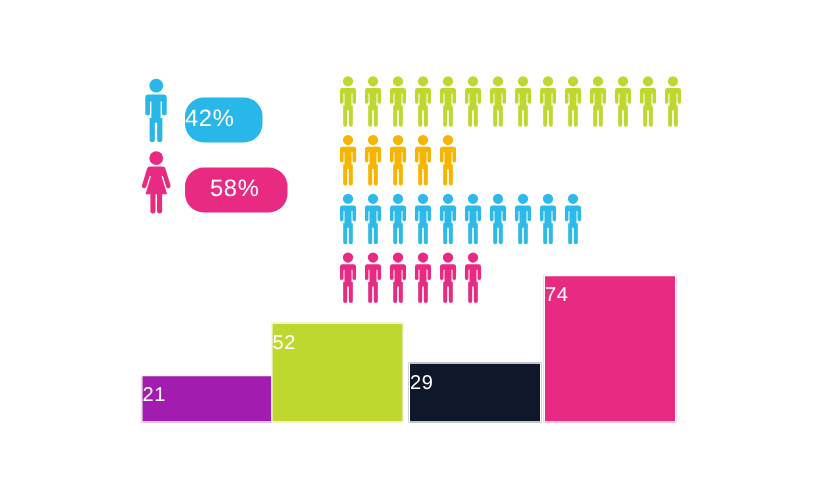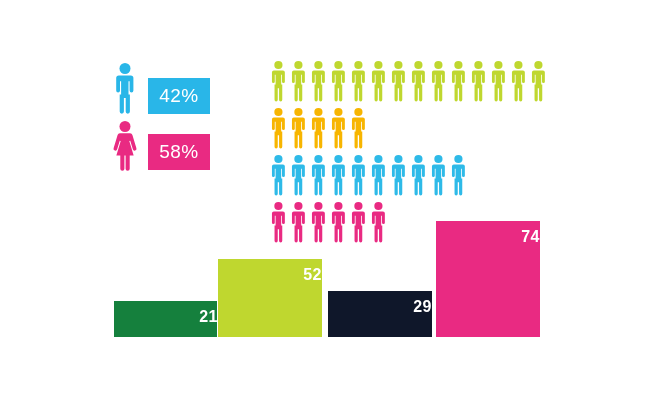--- a/index.html
+++ b/index.html
@@ -35,27 +35,27 @@
     top: 0;
     width: 30px;
     height: 52px;
   }
   .legend-box {
     position: absolute;
     left: 38px;
     width: 62px;
     height: 36px;
     line-height: 36px;
-    text-align: center;
     color: #ffffff;
     font-size: 19px;
     letter-spacing: 0.5px;
+    border-radius: 15px;
   }
   .legend-row.male .legend-box   { top: 16px; background: #29b6e8; }
-  .legend-row.female .legend-box { top: 14px; background: #e92a82; }
+  .legend-row.female .legend-box { top: 14px; background: #e92a82; padding-left: 20px; }
 
   
   .pictogram {
     position: absolute;
     left: 270px;
     top: 60px;
   }
   .picto-row {
     position: relative;
     height: 47px;
@@ -79,26 +79,25 @@
   }
   .bar {
     position: absolute;
     bottom: 0;
     width: 106px;
     box-sizing: border-box;
     border: 1px solid #ffffff;
   }
   .bar-label {
     display: block;
-    text-align: right;
+    text-align: left;
     color: #ffffff;
     font-size: 16px;
     padding-top: 7px;
     letter-spacing: 0.5px;
-    font-weight: bold;
   }
 </style>
 </head>
 <body>
 
 <div id="canvas">
 
   <div class="legend">
 
     <div class="legend-row male">
@@ -229,21 +228,21 @@
           </svg></span><span class="picto-figure"><svg viewBox="0 0 20 42" width="20" height="42" aria-hidden="true">
             <circle cx="8.4" cy="5" r="4.1" fill="#e92a82"></circle>
             <path d="M8.4 10.4 h-4.5 a1.95 1.95 0 0 0 -1.95 1.95 v9.3 a1.42 1.42 0 0 0 2.84 0 v-6.9 h0.8 v9.8 h-1.05 v15.3 a1.6 1.6 0 0 0 3.2 0 v-11.6 h1.32 v11.6 a1.6 1.6 0 0 0 3.2 0 v-15.3 h-1.05 v-9.8 h0.8 v6.9 a1.42 1.42 0 0 0 2.84 0 v-9.3 a1.95 1.95 0 0 0 -1.95 -1.95 z" fill="#e92a82"></path>
           </svg></span><span class="picto-figure"><svg viewBox="0 0 20 42" width="20" height="42" aria-hidden="true">
             <circle cx="8.4" cy="5" r="4.1" fill="#e92a82"></circle>
             <path d="M8.4 10.4 h-4.5 a1.95 1.95 0 0 0 -1.95 1.95 v9.3 a1.42 1.42 0 0 0 2.84 0 v-6.9 h0.8 v9.8 h-1.05 v15.3 a1.6 1.6 0 0 0 3.2 0 v-11.6 h1.32 v11.6 a1.6 1.6 0 0 0 3.2 0 v-15.3 h-1.05 v-9.8 h0.8 v6.9 a1.42 1.42 0 0 0 2.84 0 v-9.3 a1.95 1.95 0 0 0 -1.95 -1.95 z" fill="#e92a82"></path>
           </svg></span></div>
   </div>
 
   <div class="bars">
-      <div class="bar" style="left:0px; height:38px; background:#15803d;">
+      <div class="bar" style="left:0px; height:38px; background:#a21caf;">
         <span class="bar-label">21</span>
       </div>
       <div class="bar" style="left:104px; height:80px; background:#bfd72f;">
         <span class="bar-label">52</span>
       </div>
       <div class="bar" style="left:214px; height:48px; background:#0f172a;">
         <span class="bar-label">29</span>
       </div>
       <div class="bar" style="left:322px; height:118px; background:#e92a82;">
         <span class="bar-label">74</span>

